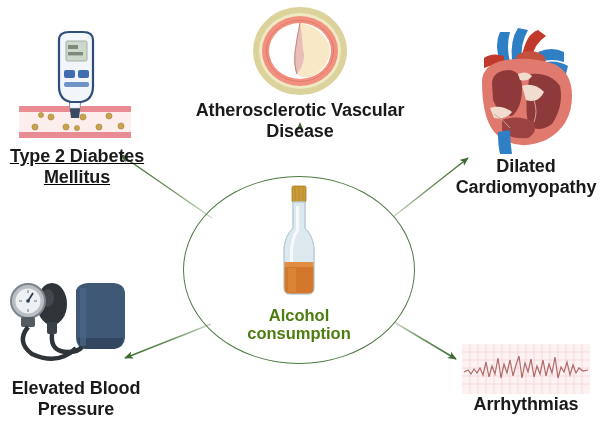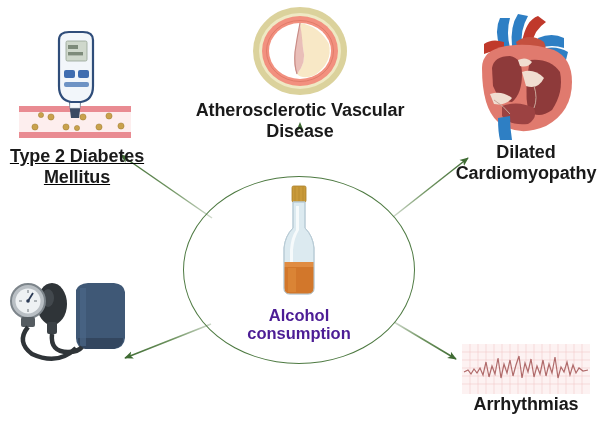--- a/index.html
+++ b/index.html
@@ -24,21 +24,21 @@
     text-align: center;
     color: #1a1a1a;
     font-weight: bold;
     font-size: 18px;
     line-height: 1.18;
     letter-spacing: -0.1px;
     white-space: pre-line;
   }
   .center-label {
     text-align: center;
-    color: #4c1d95;
+    color: #4d7c0f;
     font-weight: 600;
     font-size: 16.5px;
     line-height: 1.12;
     white-space: pre-line;
   }
   #arrow-layer {
     position: absolute;
     left: 0; top: 0;
     width: 600px;
     height: 422px;
@@ -48,21 +48,21 @@
     position: relative;
     width: 100%;
     display: flex;
     justify-content: center;
     align-items: flex-end;
   }
 
   
   #node-diabetes   { left: 2px;   top: 28px;  width: 150px; text-decoration: underline; }
   #node-athero     { left: 188px; top: 2px;   width: 224px; }
-  #node-dcm        { left: 452px; top: 2px;  width: 148px; }
+  #node-dcm        { left: 452px; top: 16px;  width: 148px; }
   #node-bp         { left: 0px;   top: 268px; width: 152px; }
   #node-arrhythmia { left: 452px; top: 344px; width: 148px; }
 
   #node-center {
     left: 183px;
     top: 176px;
     width: 234px;
     height: 190px;
   }
   #center-circle {
@@ -253,20 +253,22 @@
           <line x1="13" y1="33" x2="16" y2="33"></line>
         </g>
         <line x1="22" y1="33" x2="27" y2="25" stroke="#2b3a55" stroke-width="1.8"></line>
         <circle cx="22" cy="33" r="1.8" fill="#2b3a55"></circle>
         <rect x="15" y="49" width="14" height="10" rx="2" fill="#555c61"></rect>
 
         <path d="M22 59 Q10 74 26 86 Q52 98 70 80" fill="none" stroke="#2f3438" stroke-width="4.5"></path>
         <path d="M46 66 Q44 84 62 84 Q72 84 76 79" fill="none" stroke="#2f3438" stroke-width="4.5"></path>
       </svg>
     </div>
+    <div class="label">Elevated Blood
+Pressure</div>
   </div>
 
   <div class="node" id="node-arrhythmia">
     <div class="icon-wrap">
       <svg width="128" height="50" viewBox="0 0 128 50">
         <rect x="0" y="0" width="128" height="50" fill="#fdf2f2"></rect>
         <g stroke="#f3c9c9" stroke-width="0.6">
           <line x1="8" y1="0" x2="8" y2="50"></line>
           <line x1="16" y1="0" x2="16" y2="50"></line>
           <line x1="24" y1="0" x2="24" y2="50"></line>

